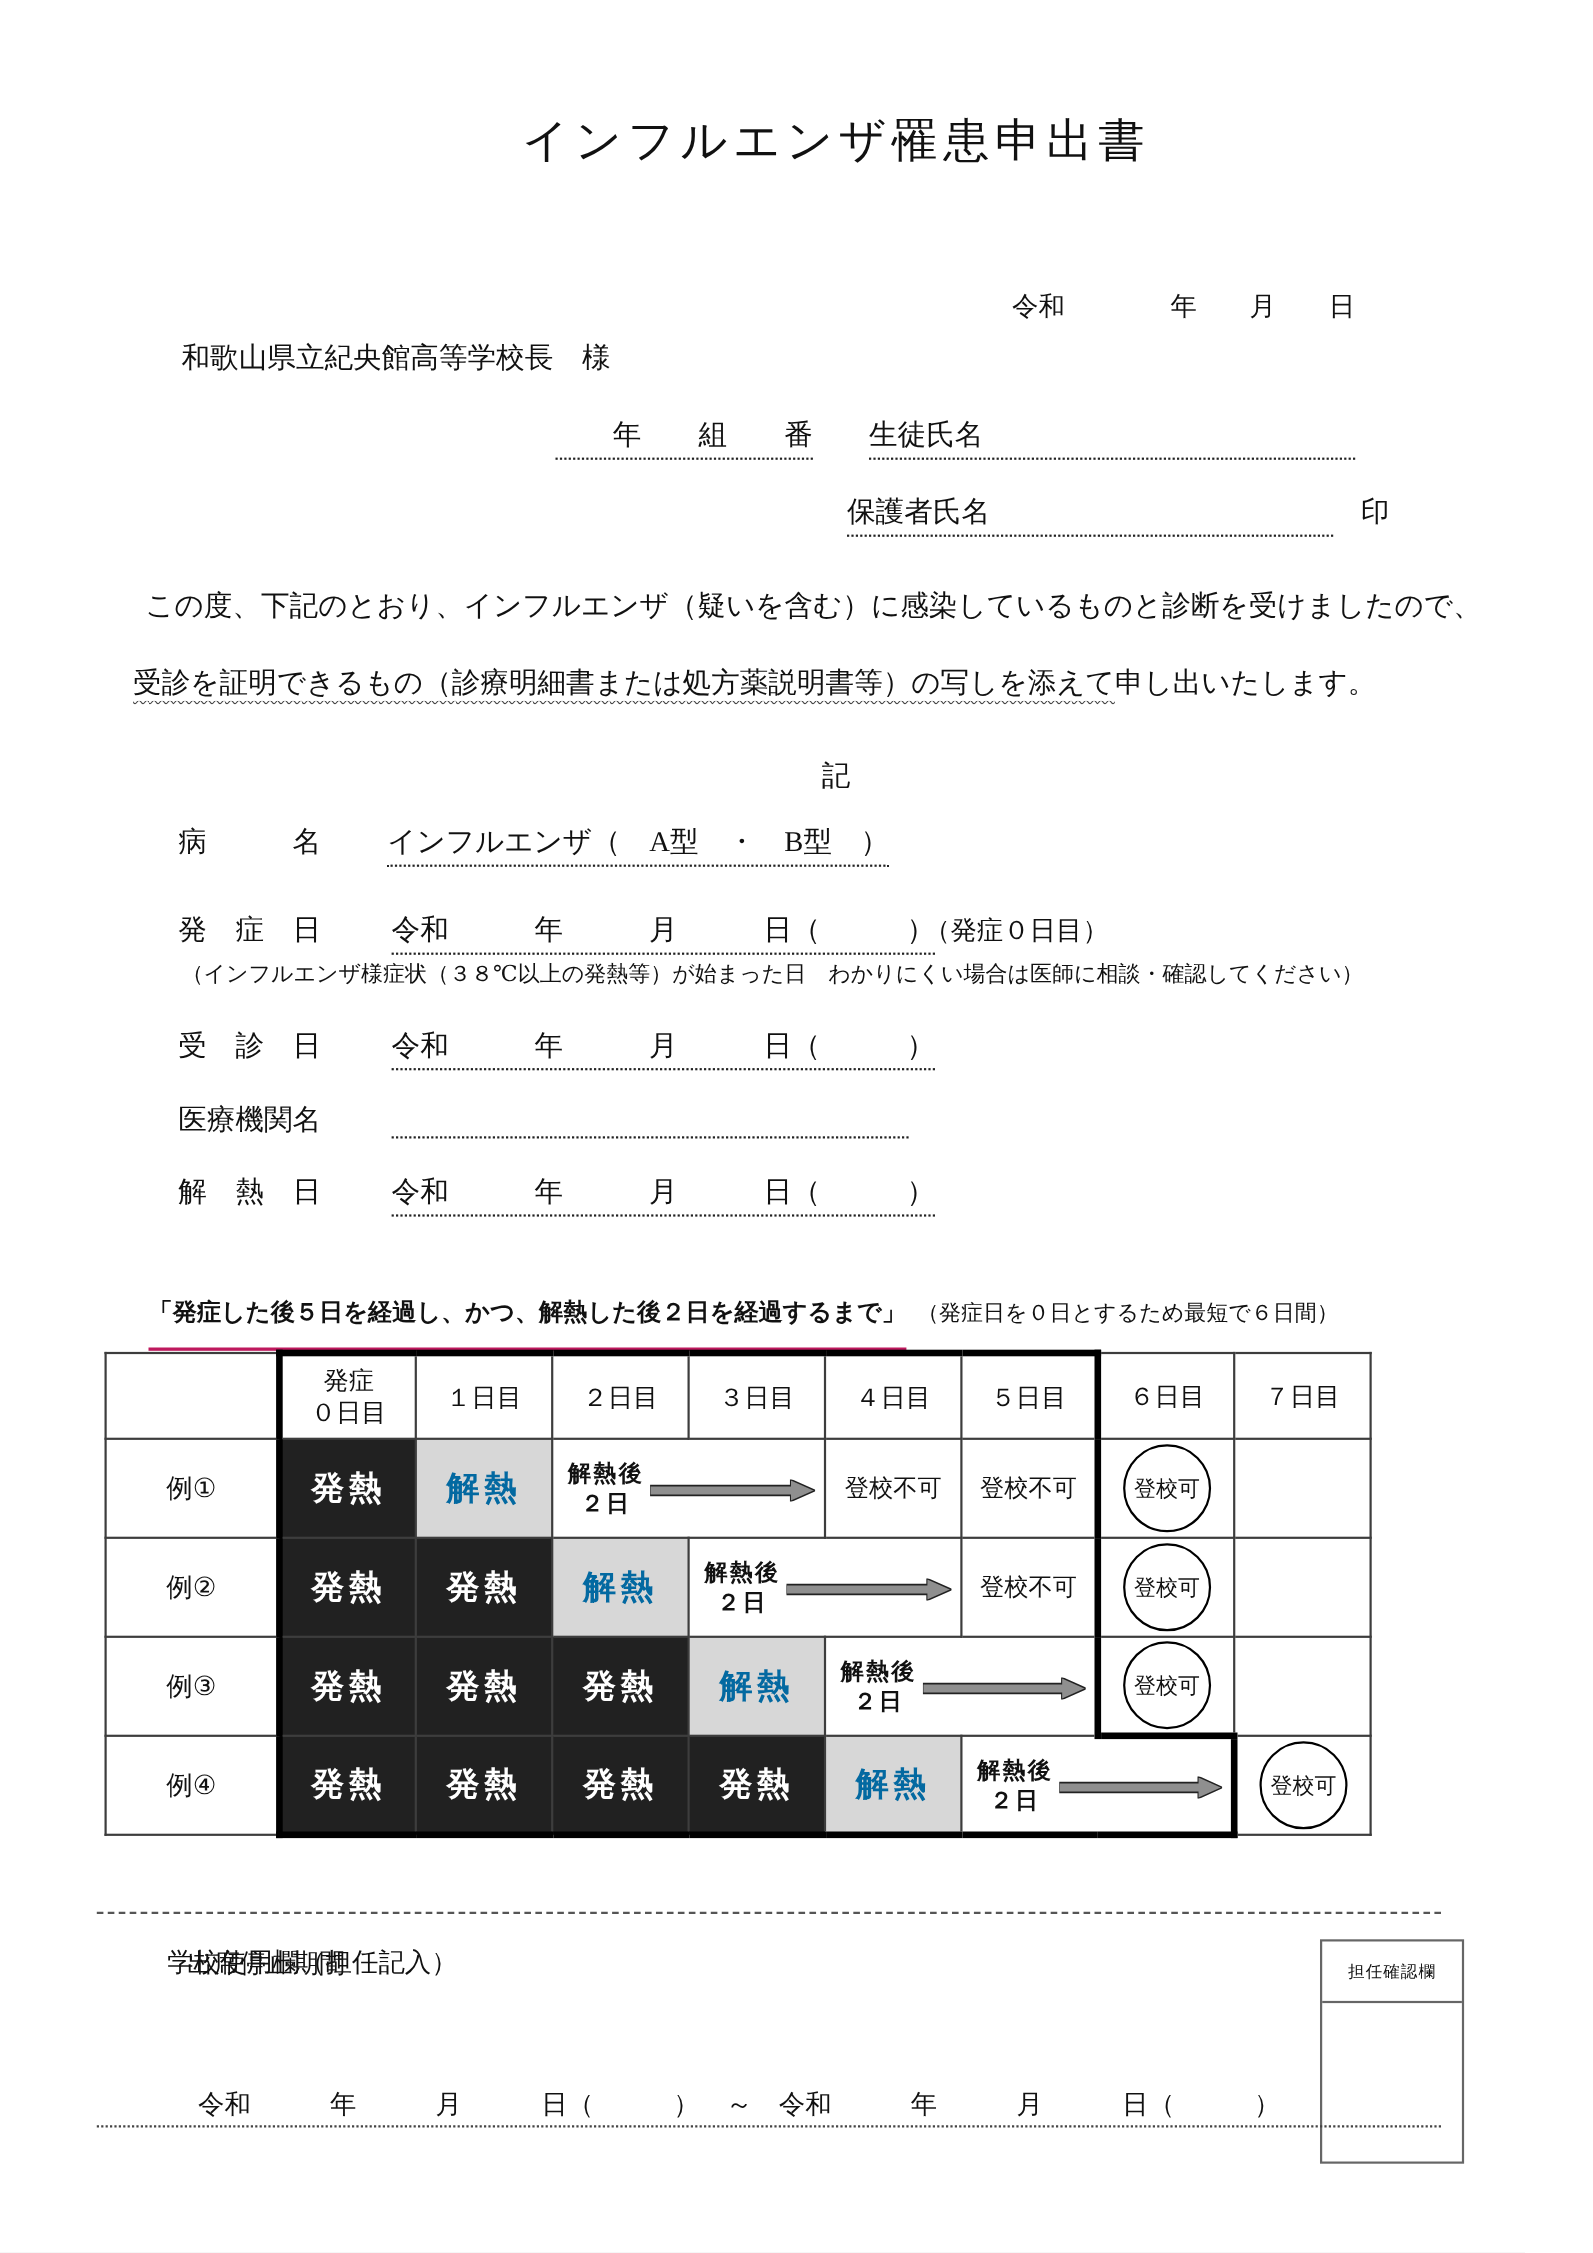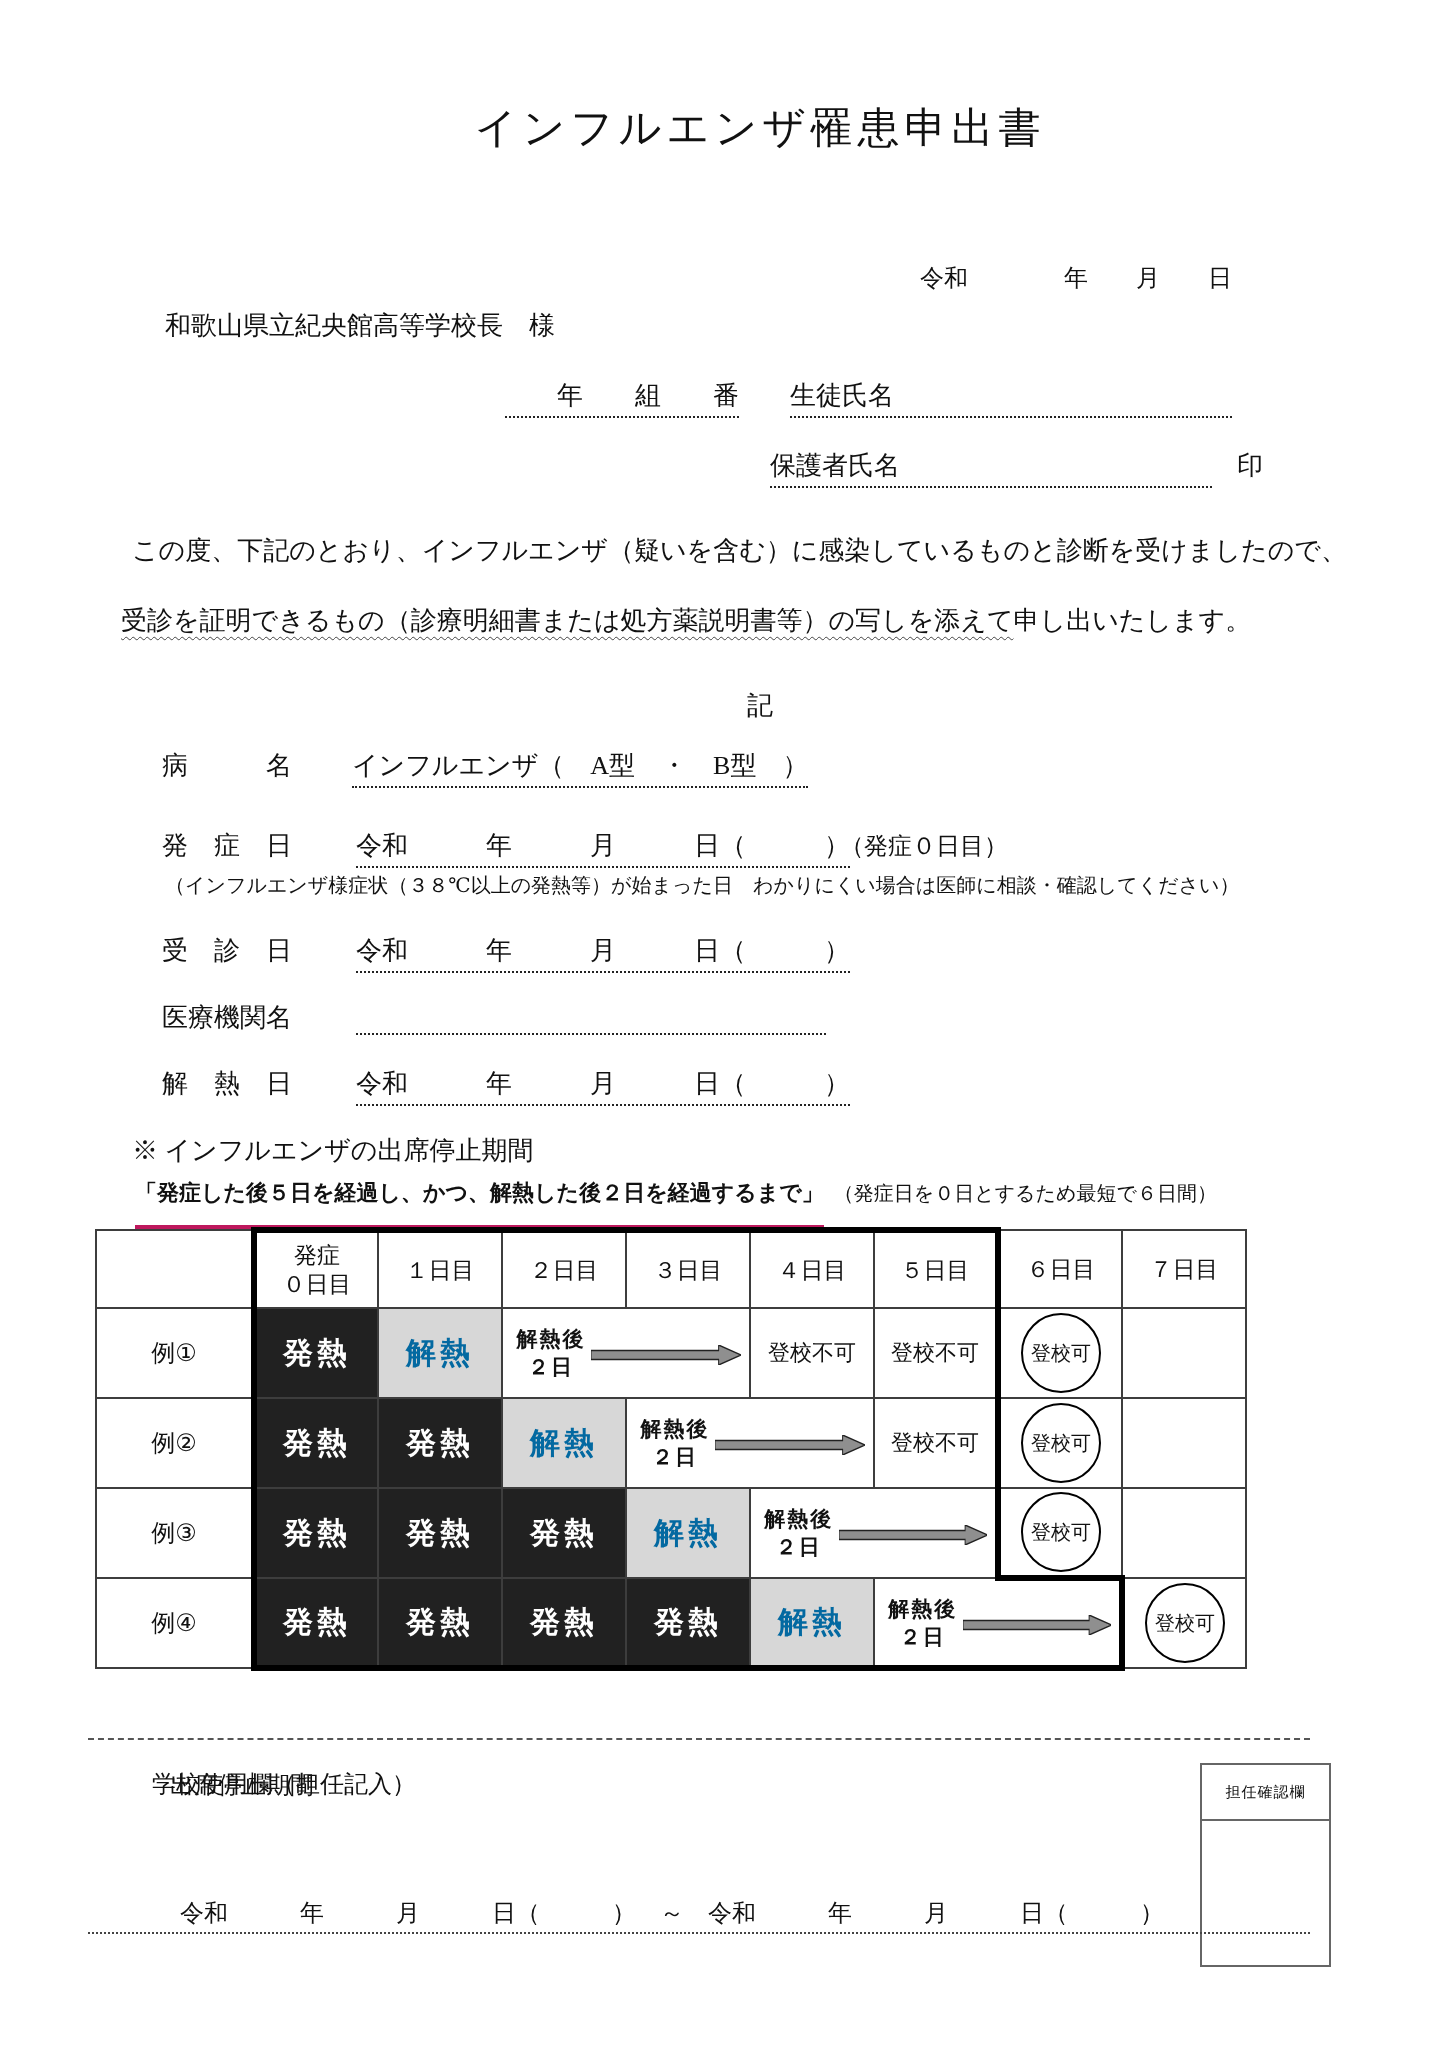--- a/index.html
+++ b/index.html
@@ -7,21 +7,21 @@
     position:relative; width:1448px; height:2048px; margin:0 auto;
     background:#ffffff; overflow:hidden;
     font-family:"Liberation Serif","DejaVu Serif",serif; color:#111;
   }
   .abs { position:absolute; white-space:pre; }
   .center { left:0; width:100%; text-align:center;padding-left:36px; }
   .dotted { border-bottom:2px dotted #222; padding-bottom:3px; }
   .blank { display:inline-block; }
   .wavy { text-decoration:underline; text-decoration-style:wavy; text-decoration-color:#444;
           text-decoration-thickness:1px; text-underline-offset:7px; }
-  .solid-ul { font-weight:bold; border-bottom:5px solid #be185d; padding-bottom:17px; }
+  .solid-ul { font-weight:bold; border-bottom:3px solid #be185d; padding-bottom:17px; }
   .rule-line { display:flex; align-items:baseline; gap:10px; white-space:pre; }
   .sep-dashed { position:absolute; border-top:2px dashed #555; height:0; }
   .sep-dotted { position:absolute; border-top:2px dotted #444; height:0; }
 
   
   table.sched { position:absolute; left:95px; top:1227px; border-collapse:collapse;
     table-layout:fixed; font-family:"Liberation Sans","DejaVu Sans",sans-serif; }
   table.sched td { border:2px solid #3d3d3d; text-align:center; vertical-align:middle; padding:0; }
   tr.hdr-row { height:78px; } tr.data-row { height:90px; }
   td.hdr { font-size:23px; line-height:1.25; }
@@ -79,21 +79,20 @@
 
   <span class="abs" style="left:162px; top:933px; font-size:26px;">受　診　日</span>
   <span class="abs dotted" style="left:356px; top:933px; font-size:26px;">令和　　　年　　　月　　　日（　　　）</span>
 
   <span class="abs" style="left:162px; top:1000px; font-size:26px;">医療機関名</span>
   <span class="abs dotted blank" style="left:356px; top:1000px; width:470px; height:30px;"></span>
 
   <span class="abs" style="left:162px; top:1066px; font-size:26px;">解　熱　日</span>
   <span class="abs dotted" style="left:356px; top:1066px; font-size:26px;">令和　　　年　　　月　　　日（　　　）</span>
 
-  <div class="abs" style="left:132px; top:1133px; font-size:26px;">※ インフルエンザの出席停止期間</div>
   <div class="abs rule-line" style="left:135px; top:1178px;">
     <span class="solid-ul" style="font-size:22px;">「発症した後５日を経過し、かつ、解熱した後２日を経過するまで」</span>
     <span style="font-size:20px;">（発症日を０日とするため最短で６日間）</span>
   </div>
 
   <table class="sched">
     <colgroup id="sched-cols">
         <col style="width: 158px;">
         <col style="width: 124px;">
         <col style="width: 124px;">

